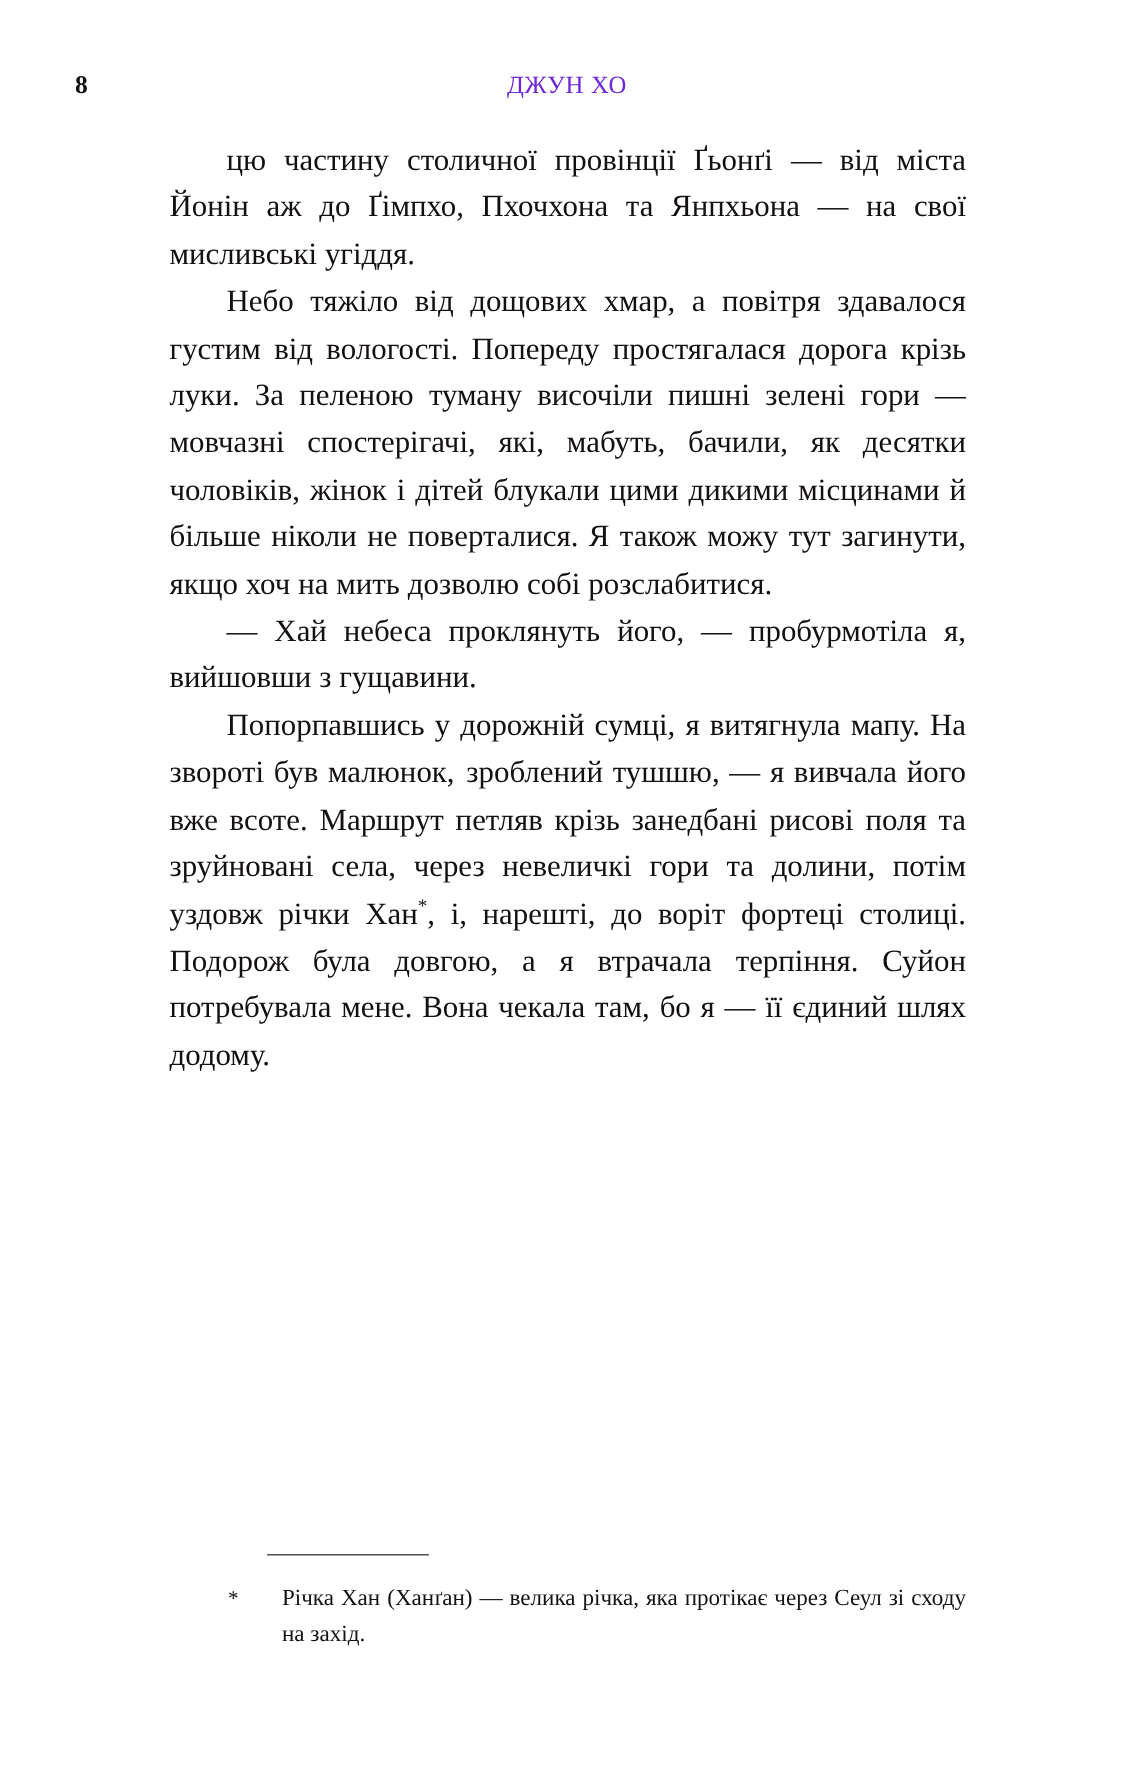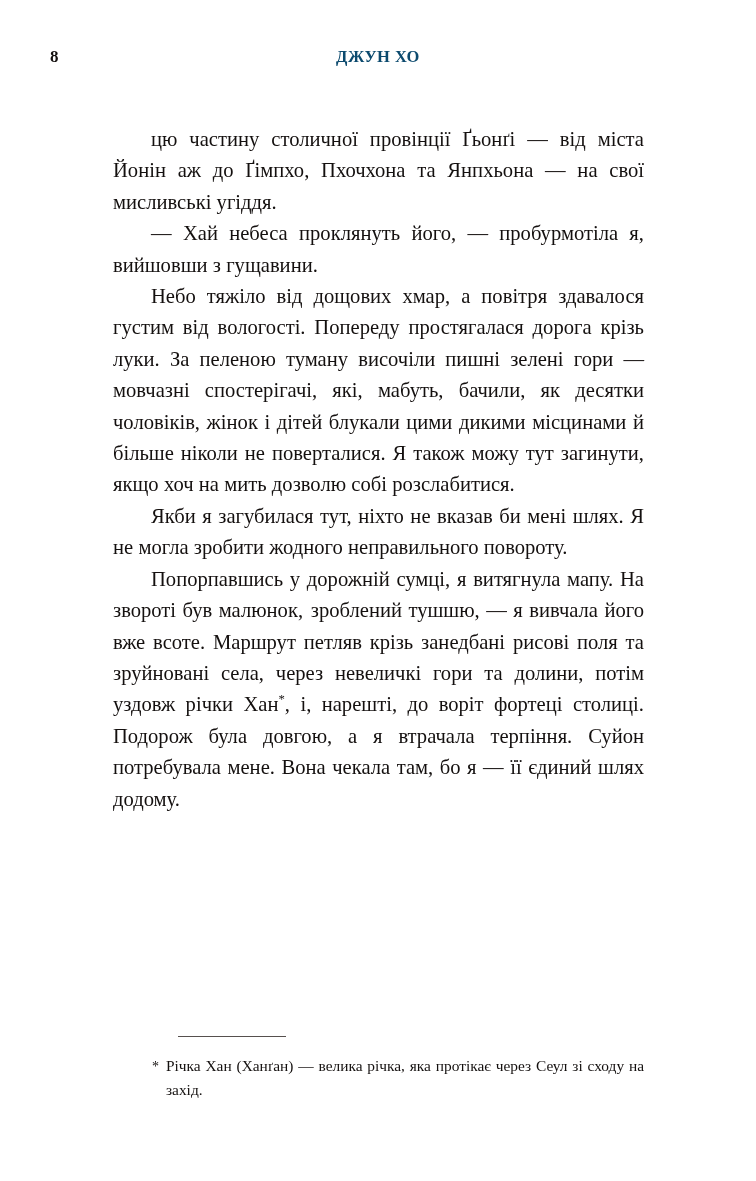--- a/index.html
+++ b/index.html
@@ -39,30 +39,30 @@
   }
 
   .head-title {
     position: absolute;
     left: 0;
     top: 0;
     width: 756px;
     text-align: center;
     font-size: 16.5px;
     line-height: 26px;
-    font-weight: 700;
+    font-weight: 400;
     letter-spacing: 0.5px;
-    color: #0c4a6e;
+    color: #6d28d9;
   }
 
   
   .textblock {
     position: absolute;
     left: 113px;
-    top: 124px;
+    top: 92px;
     width: 531px;
   }
 
   p.body {
     margin: 0;
     text-indent: 38px;
     text-align: justify;
     text-justify: inter-word;
     font-size: 20.6px;
     line-height: 31.4px;
@@ -112,43 +112,42 @@
     position: absolute;
     left: 0;
     top: 1px;
     width: 20px;
     font-size: 14px;
     line-height: 23.5px;
   }
 
   .footnote .fn-text {
     display: block;
-    margin-left: 14px;
+    margin-left: 36px;
   }
 </style>
 </head>
 <body>
 
 <div class="page">
 
   <div class="running-head">
     <span class="folio">8</span>
     <span class="head-title">ДЖУН ХО</span>
   </div>
 
   <div class="textblock">
 
     <p class="body">цю частину столичної провінції Ґьонґі — від міста Йонін аж до Ґімпхо, Пхочхона та Янпхьона — на свої мисливські угіддя.</p>
 
+    <p class="body">Небо тяжіло від дощових хмар, а повітря здавалося густим від вологості. Попереду простягалася дорога крізь луки. За пеленою туману височіли пишні зелені гори — мовчазні спостерігачі, які, мабуть, бачили, як десятки чоловіків, жінок і дітей блукали цими дикими місцинами й більше ніколи не поверталися. Я також можу тут загинути, якщо хоч на мить дозволю собі розслабитися.</p>
+
     <p class="body">— Хай небеса проклянуть його, — пробурмотіла я, вийшовши з гущавини.</p>
 
-    <p class="body">Небо тяжіло від дощових хмар, а повітря здавалося густим від вологості. Попереду простягалася дорога крізь луки. За пеленою туману височіли пишні зелені гори — мовчазні спостерігачі, які, мабуть, бачили, як десятки чоловіків, жінок і дітей блукали цими дикими місцинами й більше ніколи не поверталися. Я також можу тут загинути, якщо хоч на мить дозволю собі розслабитися.</p>
 
-
-    <p class="body">Якби я загубилася тут, ніхто не вказав би мені шлях. Я не могла зробити жодного неправильного повороту.</p>
 
     <p class="body"><span>Попорпавшись у дорожній сумці, я витягнула мапу. На звороті був малюнок,</span><span class="wide-space"> </span><span>зроблений тушшю, — я вивчала його вже всоте. Маршрут петляв крізь занедбані рисові поля та зруйновані села, через невеличкі гори та долини, потім уздовж річки Хан</span><sup class="fn-marker">*</sup><span>, і, нарешті, до воріт фортеці столиці. Подорож була довгою, а я втрачала терпіння. Суйон потребувала мене. Вона чекала там, бо я — її єдиний шлях додому.</span></p>
 
 
   </div>
 
   <div class="footnote-area">
     <div class="footnote-rule"></div>
     <div class="footnote">
       <span class="fn-star">*</span>

